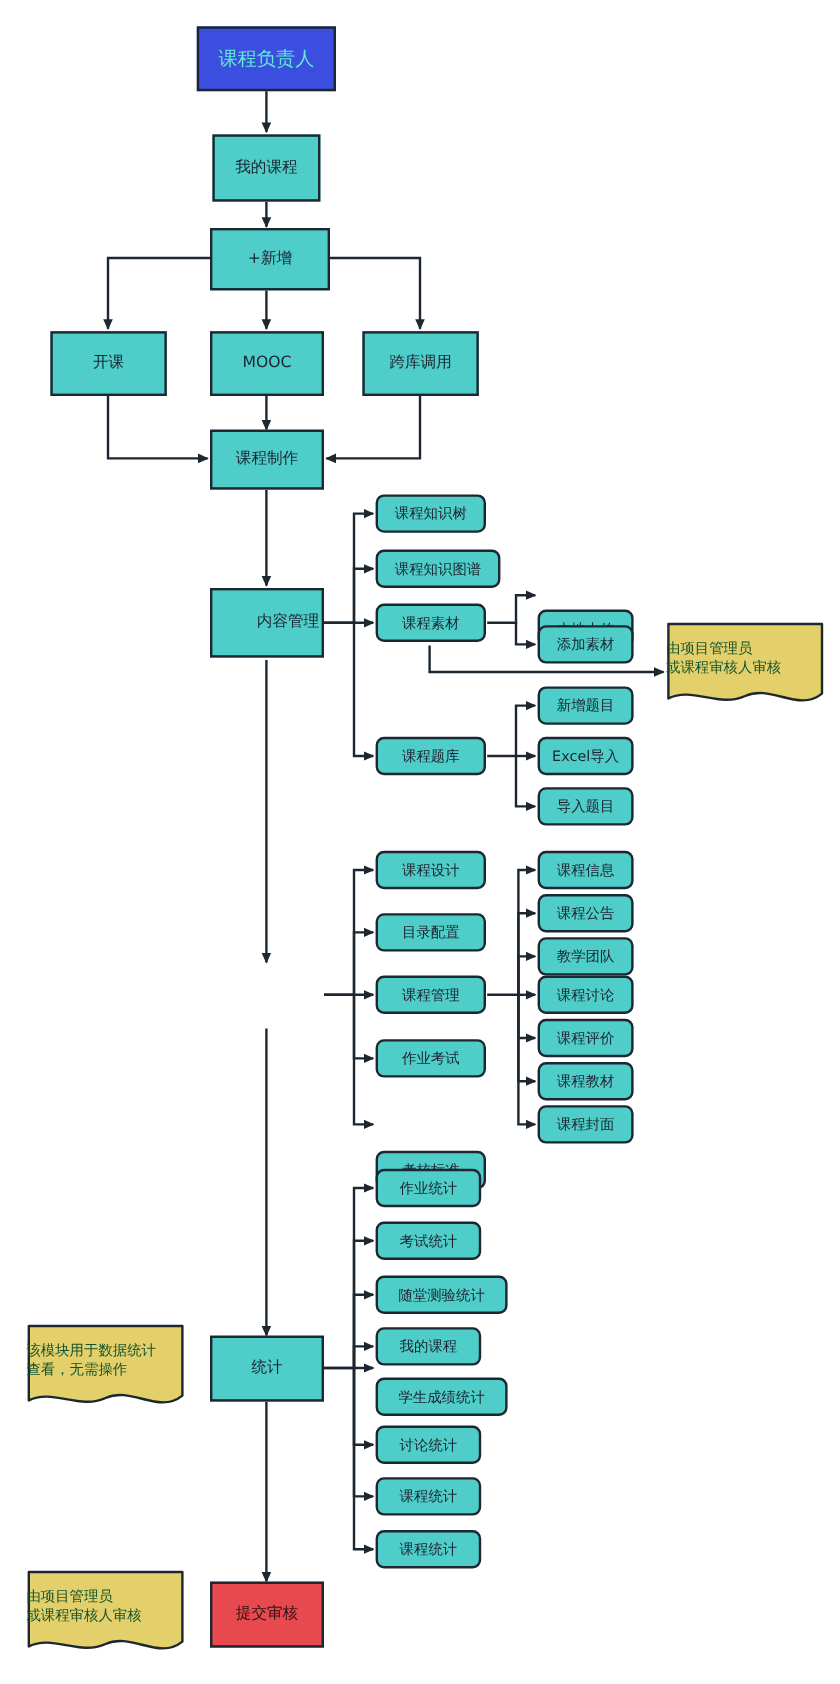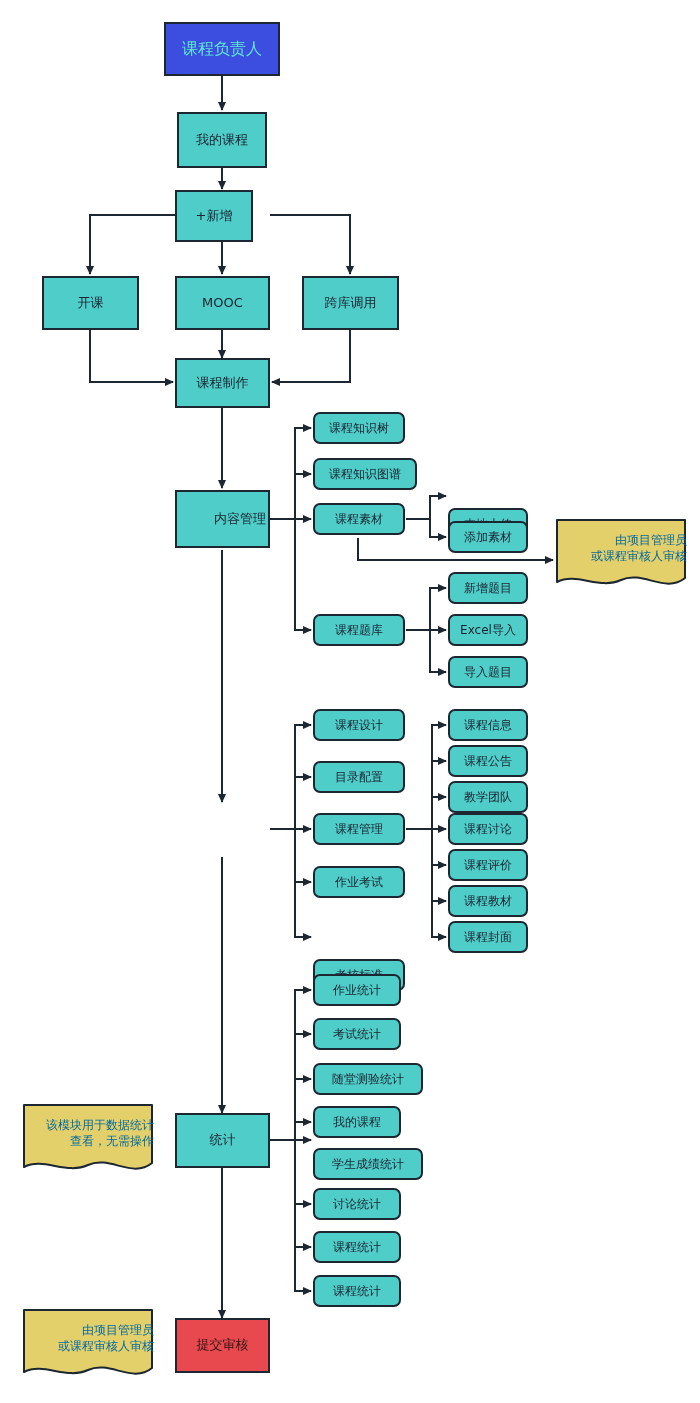--- a/index.html
+++ b/index.html
@@ -9,21 +9,21 @@
   .node{position:absolute;box-sizing:border-box;display:flex;align-items:center;justify-content:center;
         text-align:center;line-height:1.25;color:#1b2430;border:2px solid #1d2731;}
   .teal{background:#4ecdc9;}
   .teal-round{background:#4ecdc9;border-radius:7px;}
   .blue{background:#3c4ee0;color:#5eead4;}
   .red{background:#e8494f;color:#2a1414;}
   .f16{font-size:16px;}
   .f13{font-size:13px;}
   .f12{font-size:12px;}
   .noteWrap{position:absolute;}
-  .noteWrap .txt{position:absolute;left:0;right:0;top:8px;text-align:right;font-size:12px;color:#0369a1;line-height:1.35;}
+  .noteWrap .txt{position:absolute;left:0;right:0;top:8px;text-align:left;font-size:12px;color:#14532d;line-height:1.35;}
 </style>
 </head>
 <body>
 
 <div id="canvas">
 
   <svg id="wires" xmlns="http://www.w3.org/2000/svg">
     <defs>
       <marker id="ar" markerWidth="9" markerHeight="9" refX="8" refY="4.5" orient="auto" markerUnits="userSpaceOnUse">
         <path d="M0,0.5 L9,4.5 L0,8.5 z" fill="#1d2731"></path>
@@ -91,21 +91,21 @@
   </svg>
 
   <div class="node blue f16" style="left:164px;top:22px;width:116px;height:54px;">
     <span>课程负责人</span>
   </div>
 
   <div class="node teal f13" style="left:177px;top:112px;width:90px;height:56px;">
     <span>我的课程</span>
   </div>
 
-  <div class="node teal f13" style="left:175px;top:190px;width:78px;height:52px;">
+  <div class="node teal f13" style="left:175px;top:190px;width:100px;height:52px;">
     <span>+新增</span>
   </div>
 
   <div class="node teal f13" style="left:42px;top:276px;width:97px;height:54px;">
     <span>开课</span>
   </div>
   <div class="node teal f13" style="left:175px;top:276px;width:95px;height:54px;">
     <span>MOOC</span>
   </div>
   <div class="node teal f13" style="left:302px;top:276px;width:97px;height:54px;">

